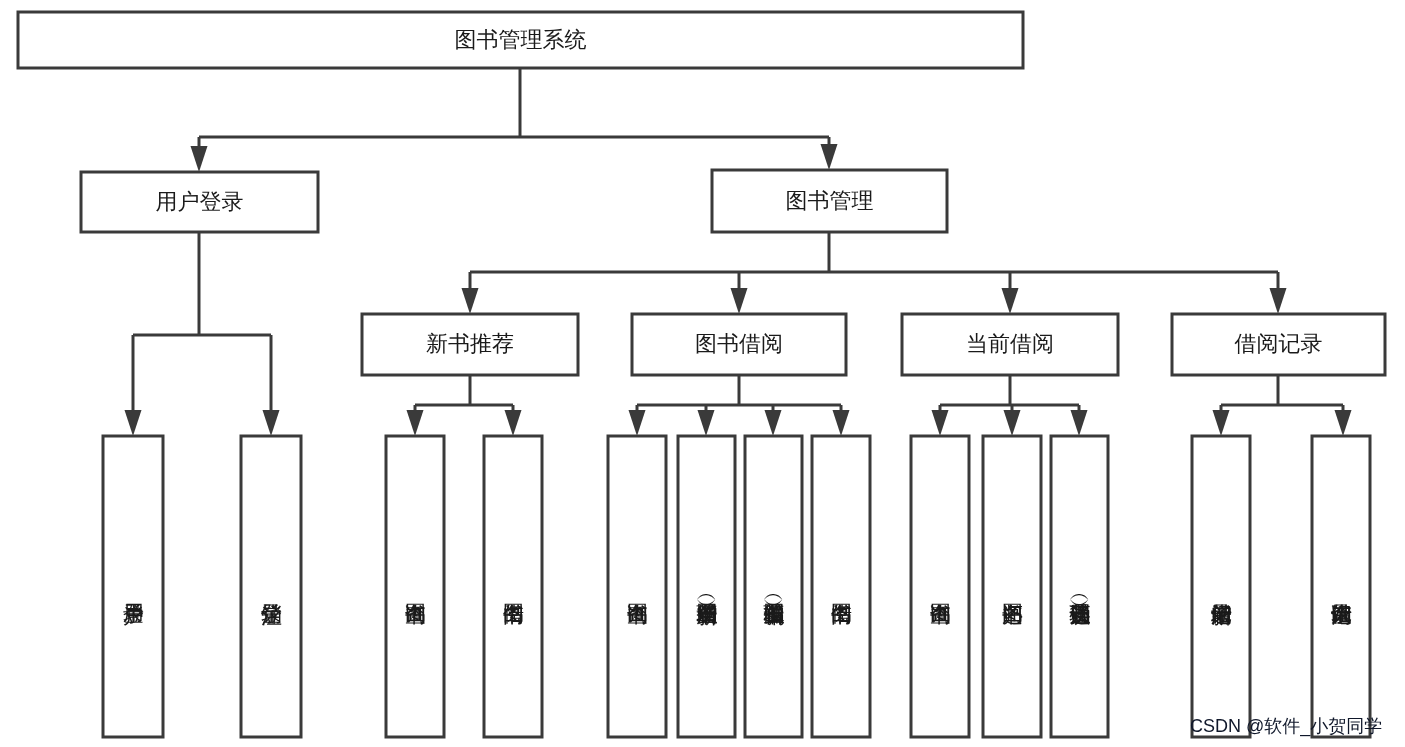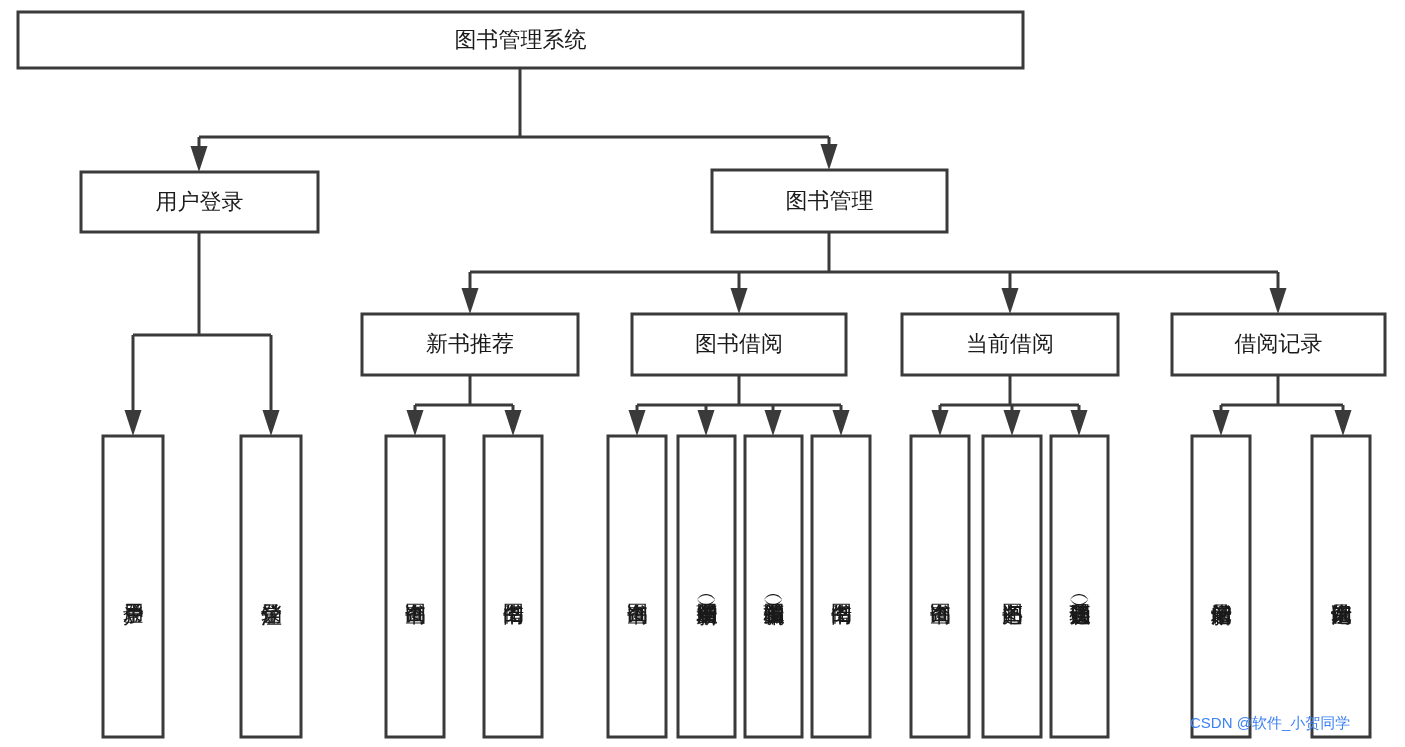--- a/index.html
+++ b/index.html
@@ -61,22 +61,22 @@
     text-orientation: upright;
     white-space: nowrap;
     display: flex;
     align-items: center;
     justify-content: center;
     pointer-events: none;
   }
   .watermark {
     position: absolute;
     font-family: "Liberation Sans", "DejaVu Sans", sans-serif;
-    font-size: 15px;
-    color: #3b82f6;
+    font-size: 18px;
+    color: #0f172a;
     white-space: nowrap;
   }
 </style>
 </head>
 <body>
 
 <div id="diagram-root">
   <svg id="diagram-svg" viewBox="0 0 1405 747">
     <g id="connectors-layer">
         <line x1="520" y1="68" x2="520" y2="137" class="connector"></line>

